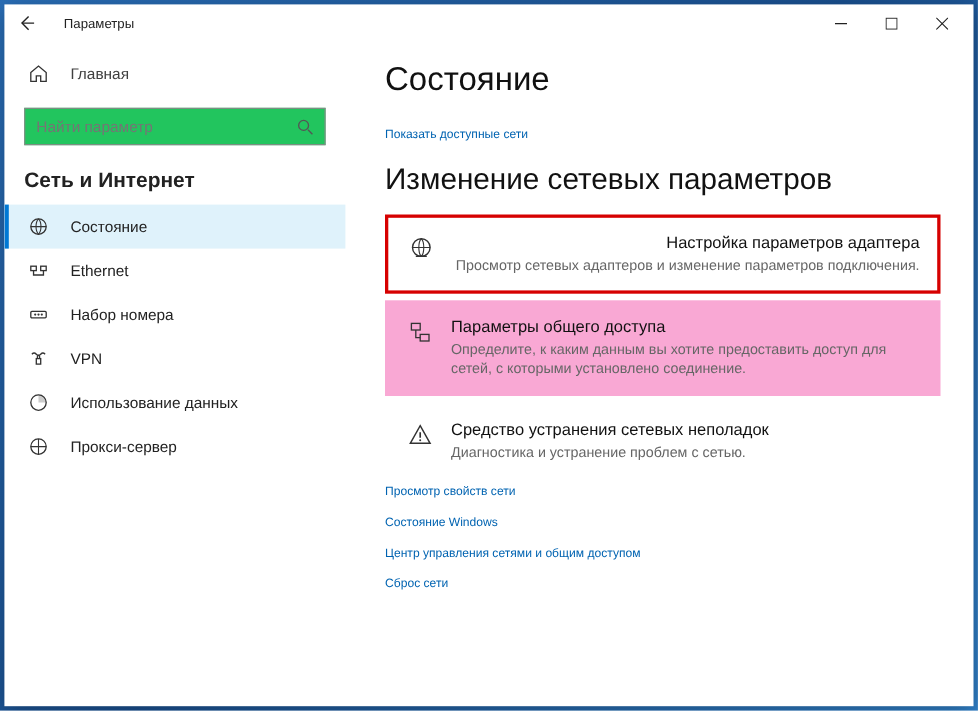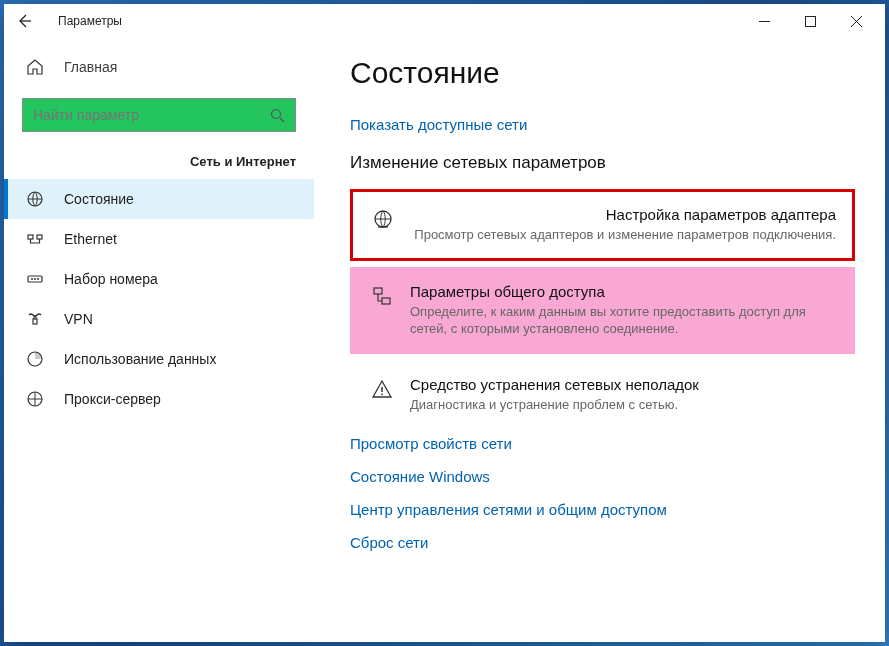--- a/index.html
+++ b/index.html
@@ -59,23 +59,22 @@
     padding: 0 10px;
     background:#22c55e;
   }
   .searchbox input {
     border:none; outline:none; flex:1; font-size: 14px; color:#555;
     font-family: inherit;
     background: transparent;
   }
   .searchbox .searchico { color:#555; }
   .section-head {
-    font-size: 13px; font-weight: 600; color:#222;
+    font-size: 19px; font-weight: 600; color:#222;
     padding: 4px 18px 10px 18px;
-    text-align: right;
   }
   .nav-item {
     display:flex; align-items:center;
     padding: 11px 14px 11px 22px;
     font-size: 14px; color:#222;
   }
   .nav-item .ico { width: 22px; margin-right: 16px; display:flex; align-items:center; color:#333; }
   .nav-item.active {
     background: #dff2fb;
     border-left: 4px solid #0078d4;
@@ -87,28 +86,28 @@
     overflow:auto;
   }
   h1.page-title {
     font-weight: 400;
     font-size: 30px;
     color:#111;
     margin-bottom: 26px;
   }
   .link {
     color: #0063b1;
-    font-size: 15px;
+    font-size: 11px;
     display:block;
     margin-bottom: 20px;
     cursor: pointer;
   }
   h2.subhead {
     font-weight: 400;
-    font-size: 17px;
+    font-size: 27px;
     color:#111;
     margin: 6px 0 16px 0;
   }
   .option-card {
     display:flex;
     align-items:flex-start;
     padding: 14px 16px;
     border: 2px solid transparent;
     margin-bottom: 6px;
   }

